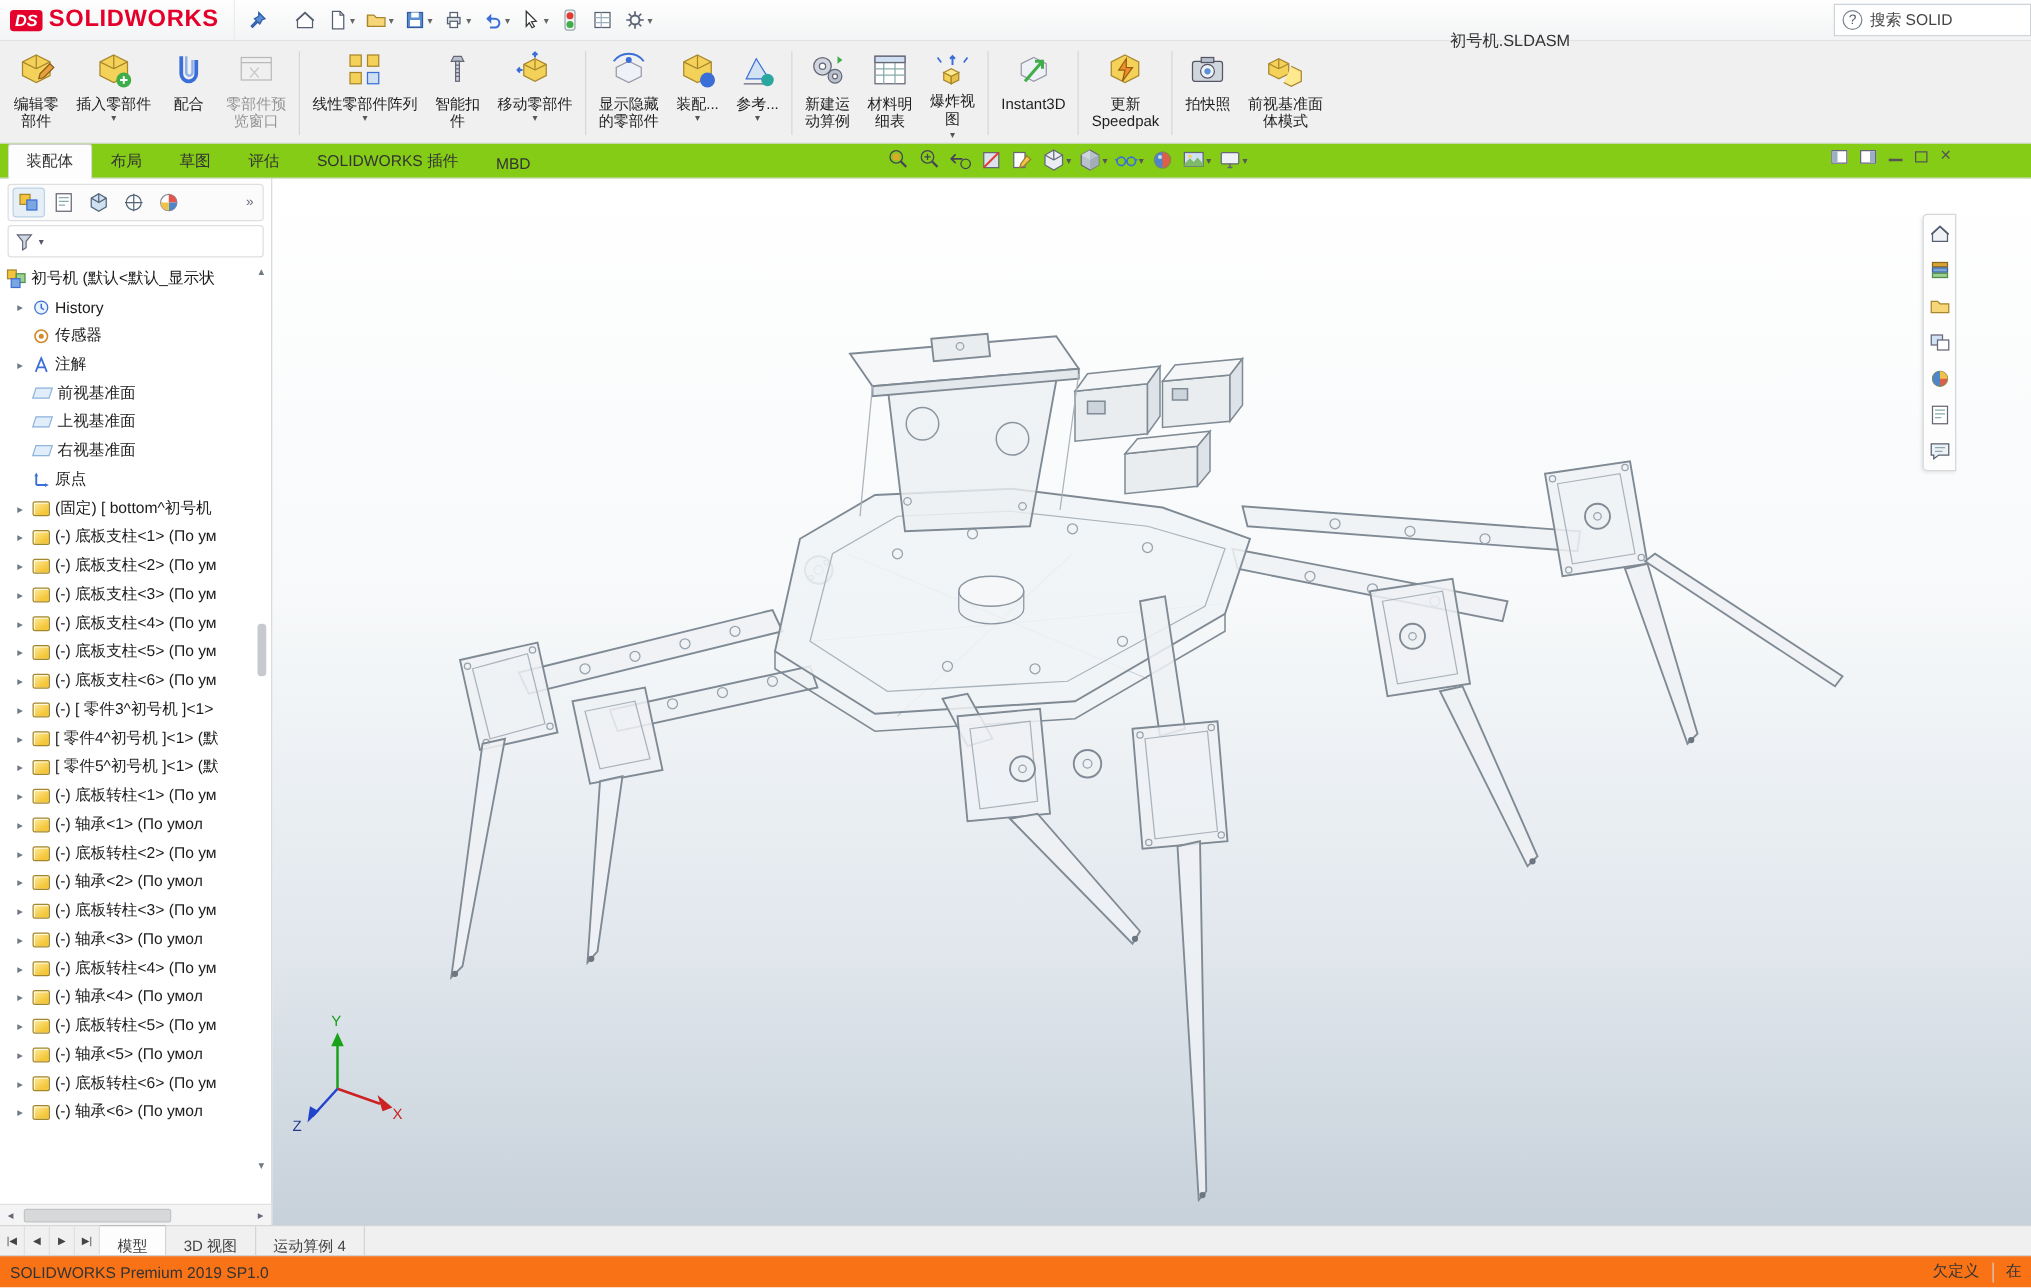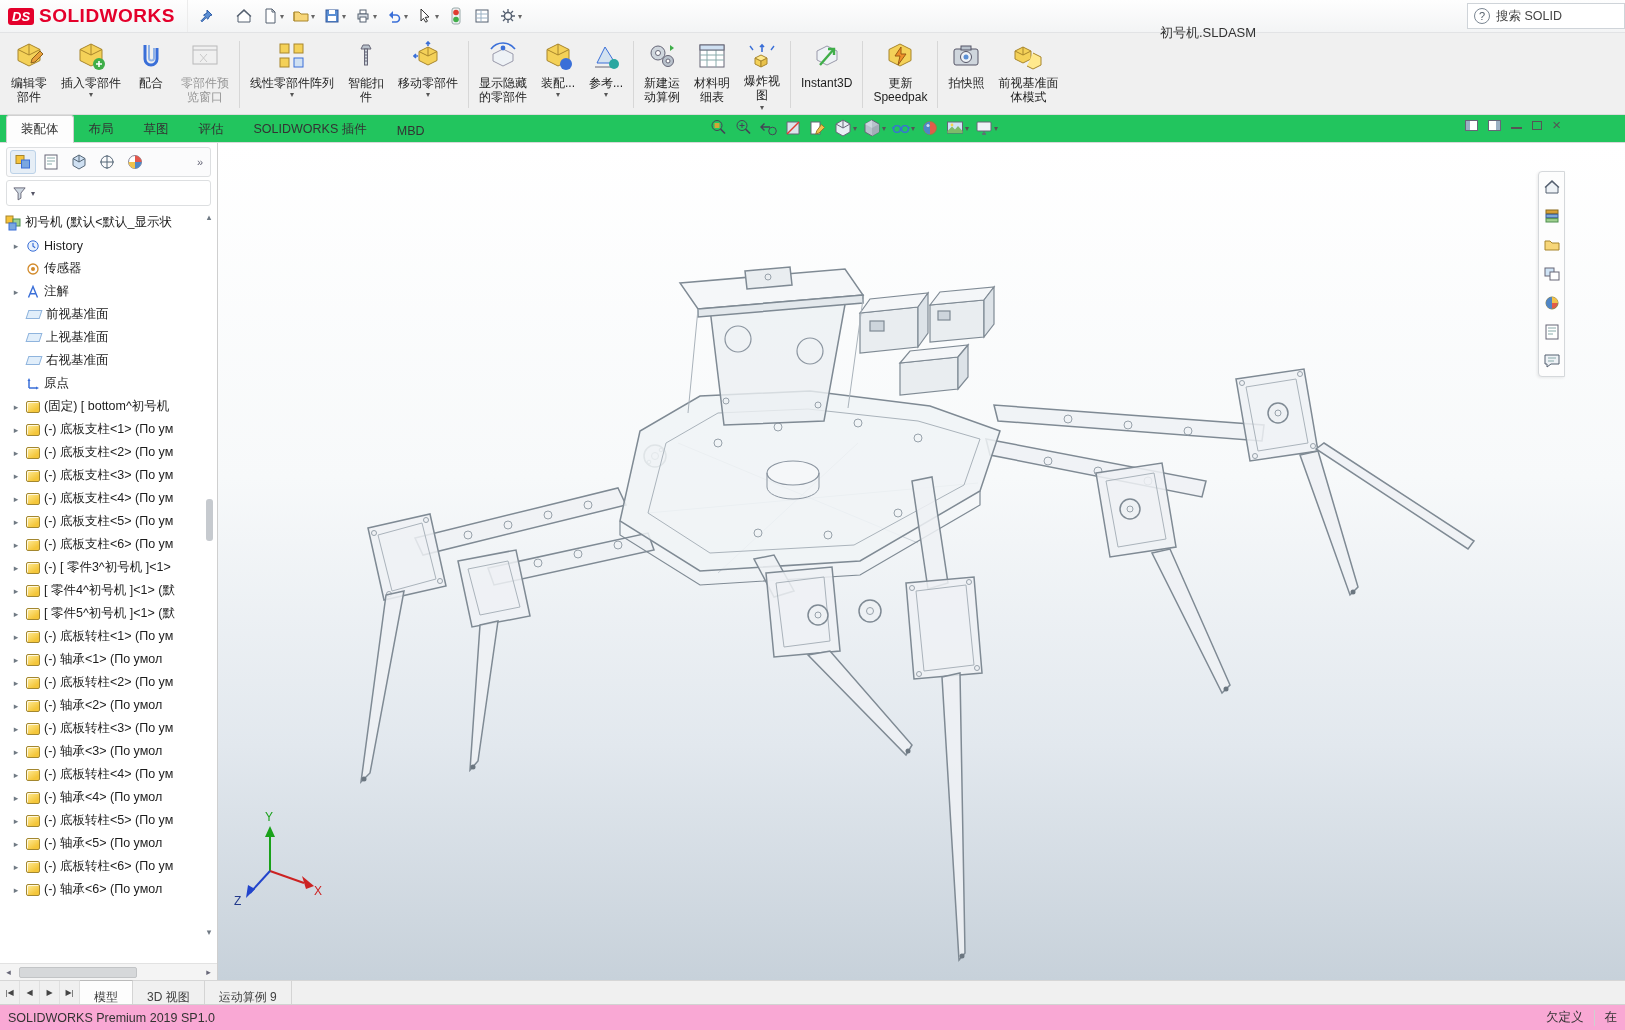--- a/index.html
+++ b/index.html
@@ -26,21 +26,21 @@
 .ribbon{height:82px;background:#f0f0f0;border-bottom:1px solid #dcdcdc;display:flex;align-items:stretch;padding:3px 4px 1px 4px;flex:0 0 82px}
 .rbtn{display:flex;flex-direction:column;align-items:center;justify-content:flex-start;padding:4px 7px 2px 7px;border-radius:3px;min-width:46px;cursor:default}
 .rbtn.disabled{opacity:.45;filter:grayscale(.9)}
 .ric{height:32px;display:flex;align-items:center;justify-content:center}
 .rlabel{white-space:pre-line;text-align:center;font-size:12px;line-height:1.2;color:#1e1e1e;margin-top:4px}
 .rcaret{font-size:8px;color:#555;line-height:1;margin-top:1px}
 .rsep{width:1px;background:#d7d7d7;margin:5px 3px;align-self:stretch}
 .badge-blue{fill:#3a6fd8}.badge-green{fill:#3fae49}.badge-teal{fill:#2aa7a0}
 
 
-.tabrow{height:28px;background:#22c55e;border-bottom:1px solid #d9d9d9;display:flex;align-items:flex-start;position:relative;flex:0 0 28px}
+.tabrow{height:28px;background:#84cc16;border-bottom:1px solid #d9d9d9;display:flex;align-items:flex-start;position:relative;flex:0 0 28px}
 .ctabs{display:flex;align-items:flex-end;padding-left:6px}
 .ctab{padding:5px 14px;font-size:12.5px;color:#333;border:1px solid transparent;border-bottom:none;cursor:default}
 .ctab.active{background:#fdfdfd;border-color:#d0d0d0;border-radius:3px 3px 0 0;margin-bottom:-1px;padding-bottom:6px}
 .hud{position:absolute;left:706px;top:1px;display:flex;align-items:center;gap:1px}
 .hbtn{display:flex;align-items:center;padding:2px;border-radius:3px}
 .hcaret{font-size:8px;color:#555;margin-left:0}
 .winctl{position:absolute;right:64px;top:4px;display:flex;align-items:center;gap:10px;color:#555}
 .wmin{width:11px;border-bottom:2px solid #555;height:8px}
 .wrest{width:10px;height:9px;border:1.5px solid #555;position:relative}
 .wclose{font-size:15px;line-height:12px;color:#555}
@@ -80,21 +80,21 @@
 .taskpane{position:absolute;top:28px;right:60px;width:27px;background:#fdfdfd;border:1px solid #d5d8db;border-radius:4px 0 0 4px;display:flex;flex-direction:column;align-items:center;padding:4px 0;gap:7px;box-shadow:-1px 1px 3px rgba(0,0,0,.08)}
 .tpbtn{width:22px;height:22px;display:flex;align-items:center;justify-content:center;border-radius:3px}
 
 
 .btabs{height:24px;flex:0 0 24px;background:#f0f0f0;border-top:1px solid #d6d6d6;display:flex;align-items:stretch;font-size:12px}
 .bnav{width:20px;display:flex;align-items:center;justify-content:center;color:#444;font-size:8px;border-right:1px solid #e0e0e0}
 .btab{padding:16px 14px;display:flex;align-items:center;border-right:1px solid #d4d4d4;color:#404040;cursor:default}
 .btab.active{background:#fdfdfd;border-top:1px solid #bbb;margin-top:-1px}
 
 
-.statusbar{height:26px;flex:0 0 26px;background:#f9a8d4;border-top:1px solid #d2d2d2;display:flex;align-items:center;padding:0 8px;font-size:12.5px;color:#333;gap:10px}
+.statusbar{height:26px;flex:0 0 26px;background:#f97316;border-top:1px solid #d2d2d2;display:flex;align-items:center;padding:0 8px;font-size:12.5px;color:#333;gap:10px}
 .sspacer{flex:1}
 .sdiv{width:1px;height:16px;background:#cfcfcf}
 svg{display:block}
 </style>
 </head>
 <body>
 
 <div class="app">
 
   <div class="titlebar">
@@ -946,21 +946,21 @@
     </div>
   </div>
 
   <div class="btabs">
     <span class="bnav">|◀</span>
     <span class="bnav">◀</span>
     <span class="bnav">▶</span>
     <span class="bnav">▶|</span>
     <span class="btab active">模型</span>
     <span class="btab">3D 视图</span>
-    <span class="btab">运动算例 9</span>
+    <span class="btab">运动算例 4</span>
   </div>
 
   <div class="statusbar">
     <span>SOLIDWORKS Premium 2019 SP1.0</span>
     <span class="sspacer"></span>
     <span>欠定义</span>
     <span class="sdiv"></span>
     <span>在</span>
   </div>
 

